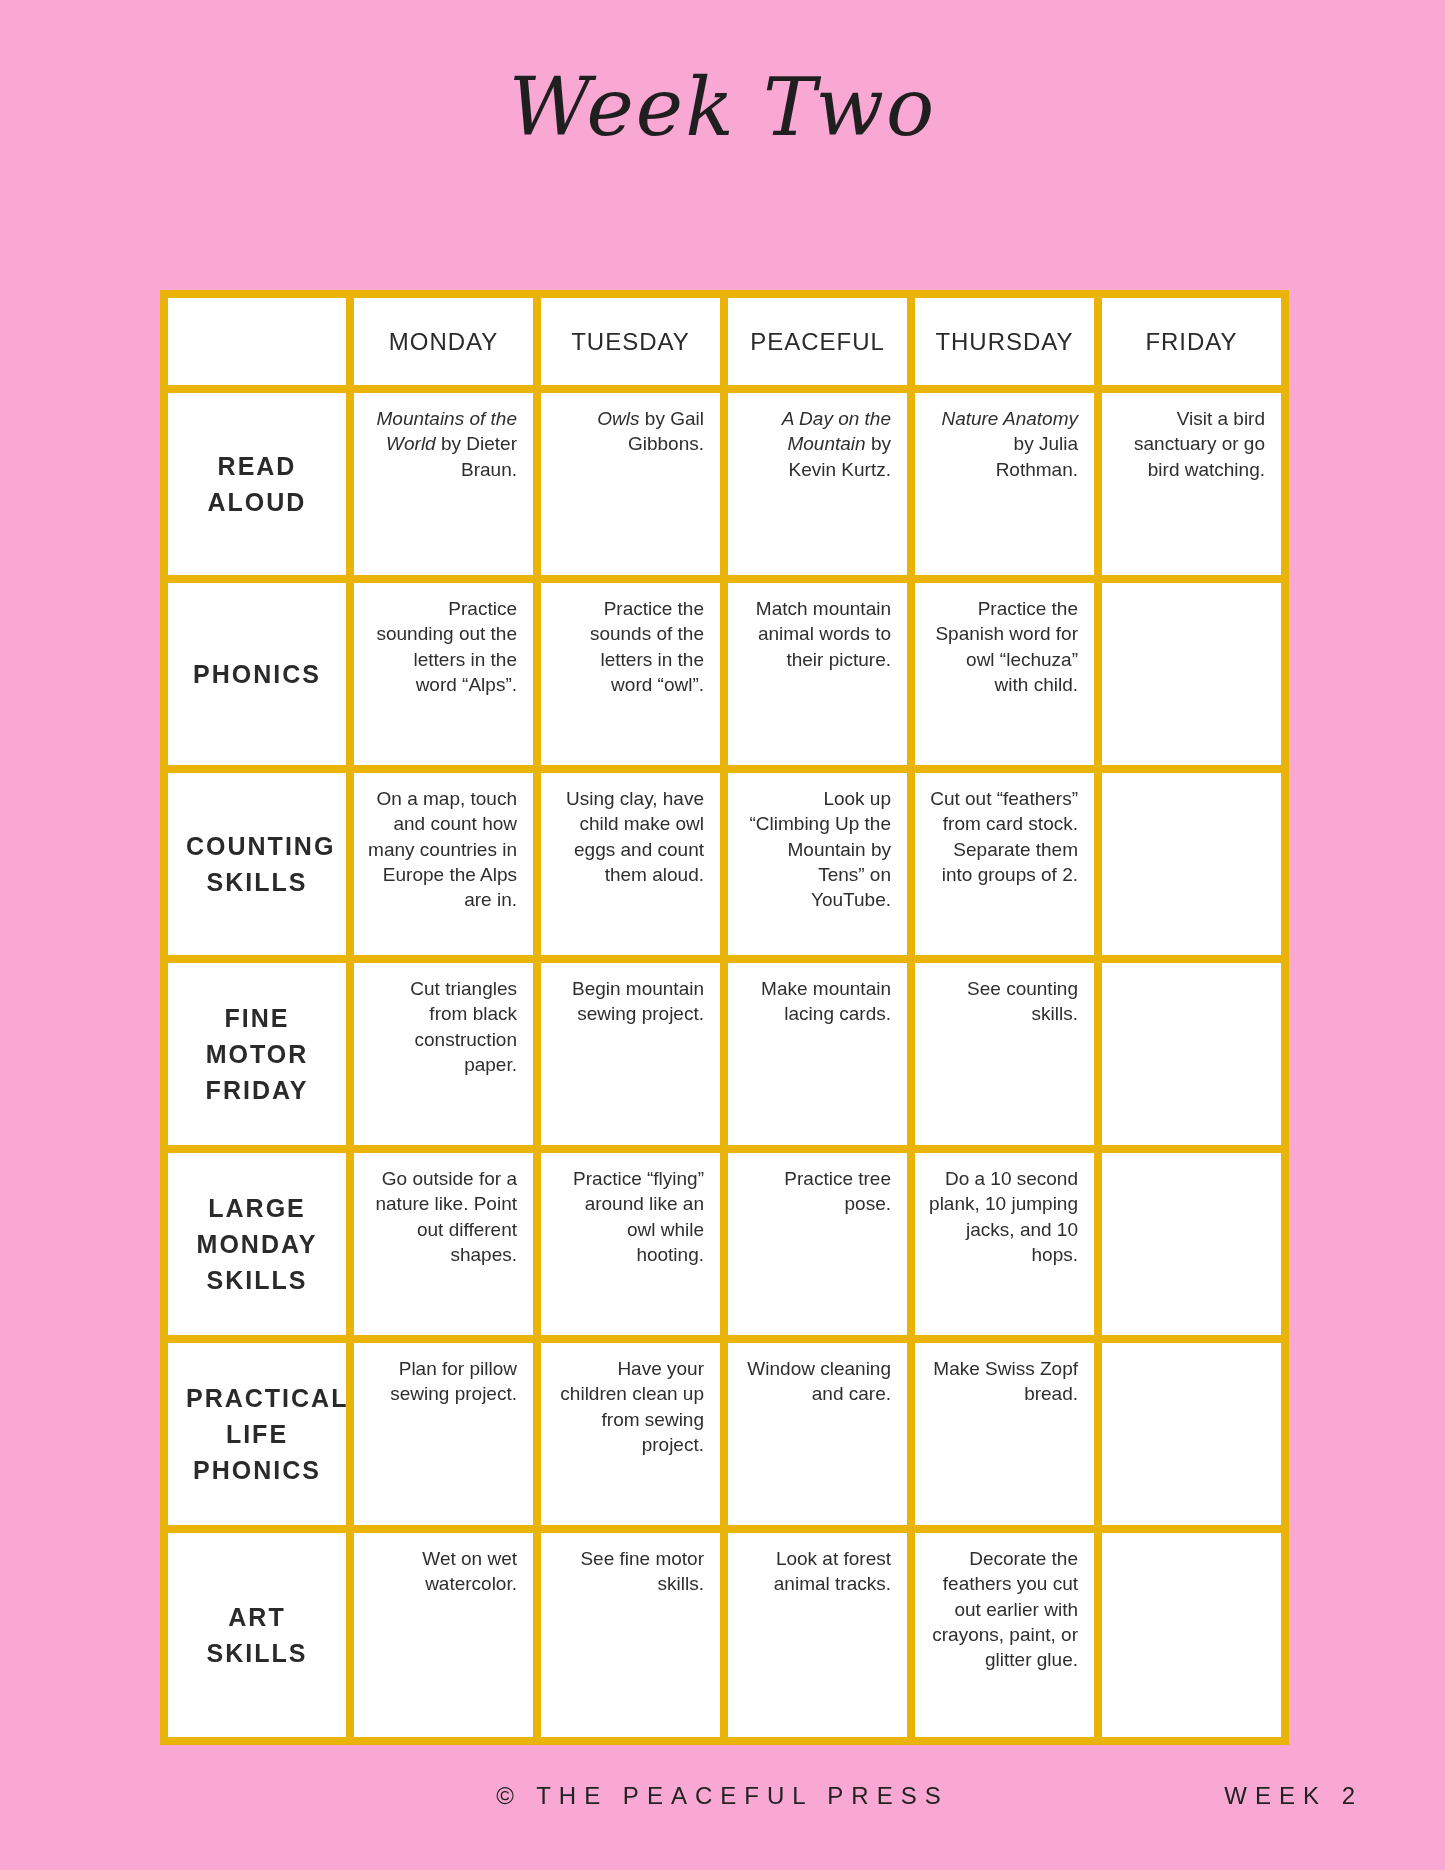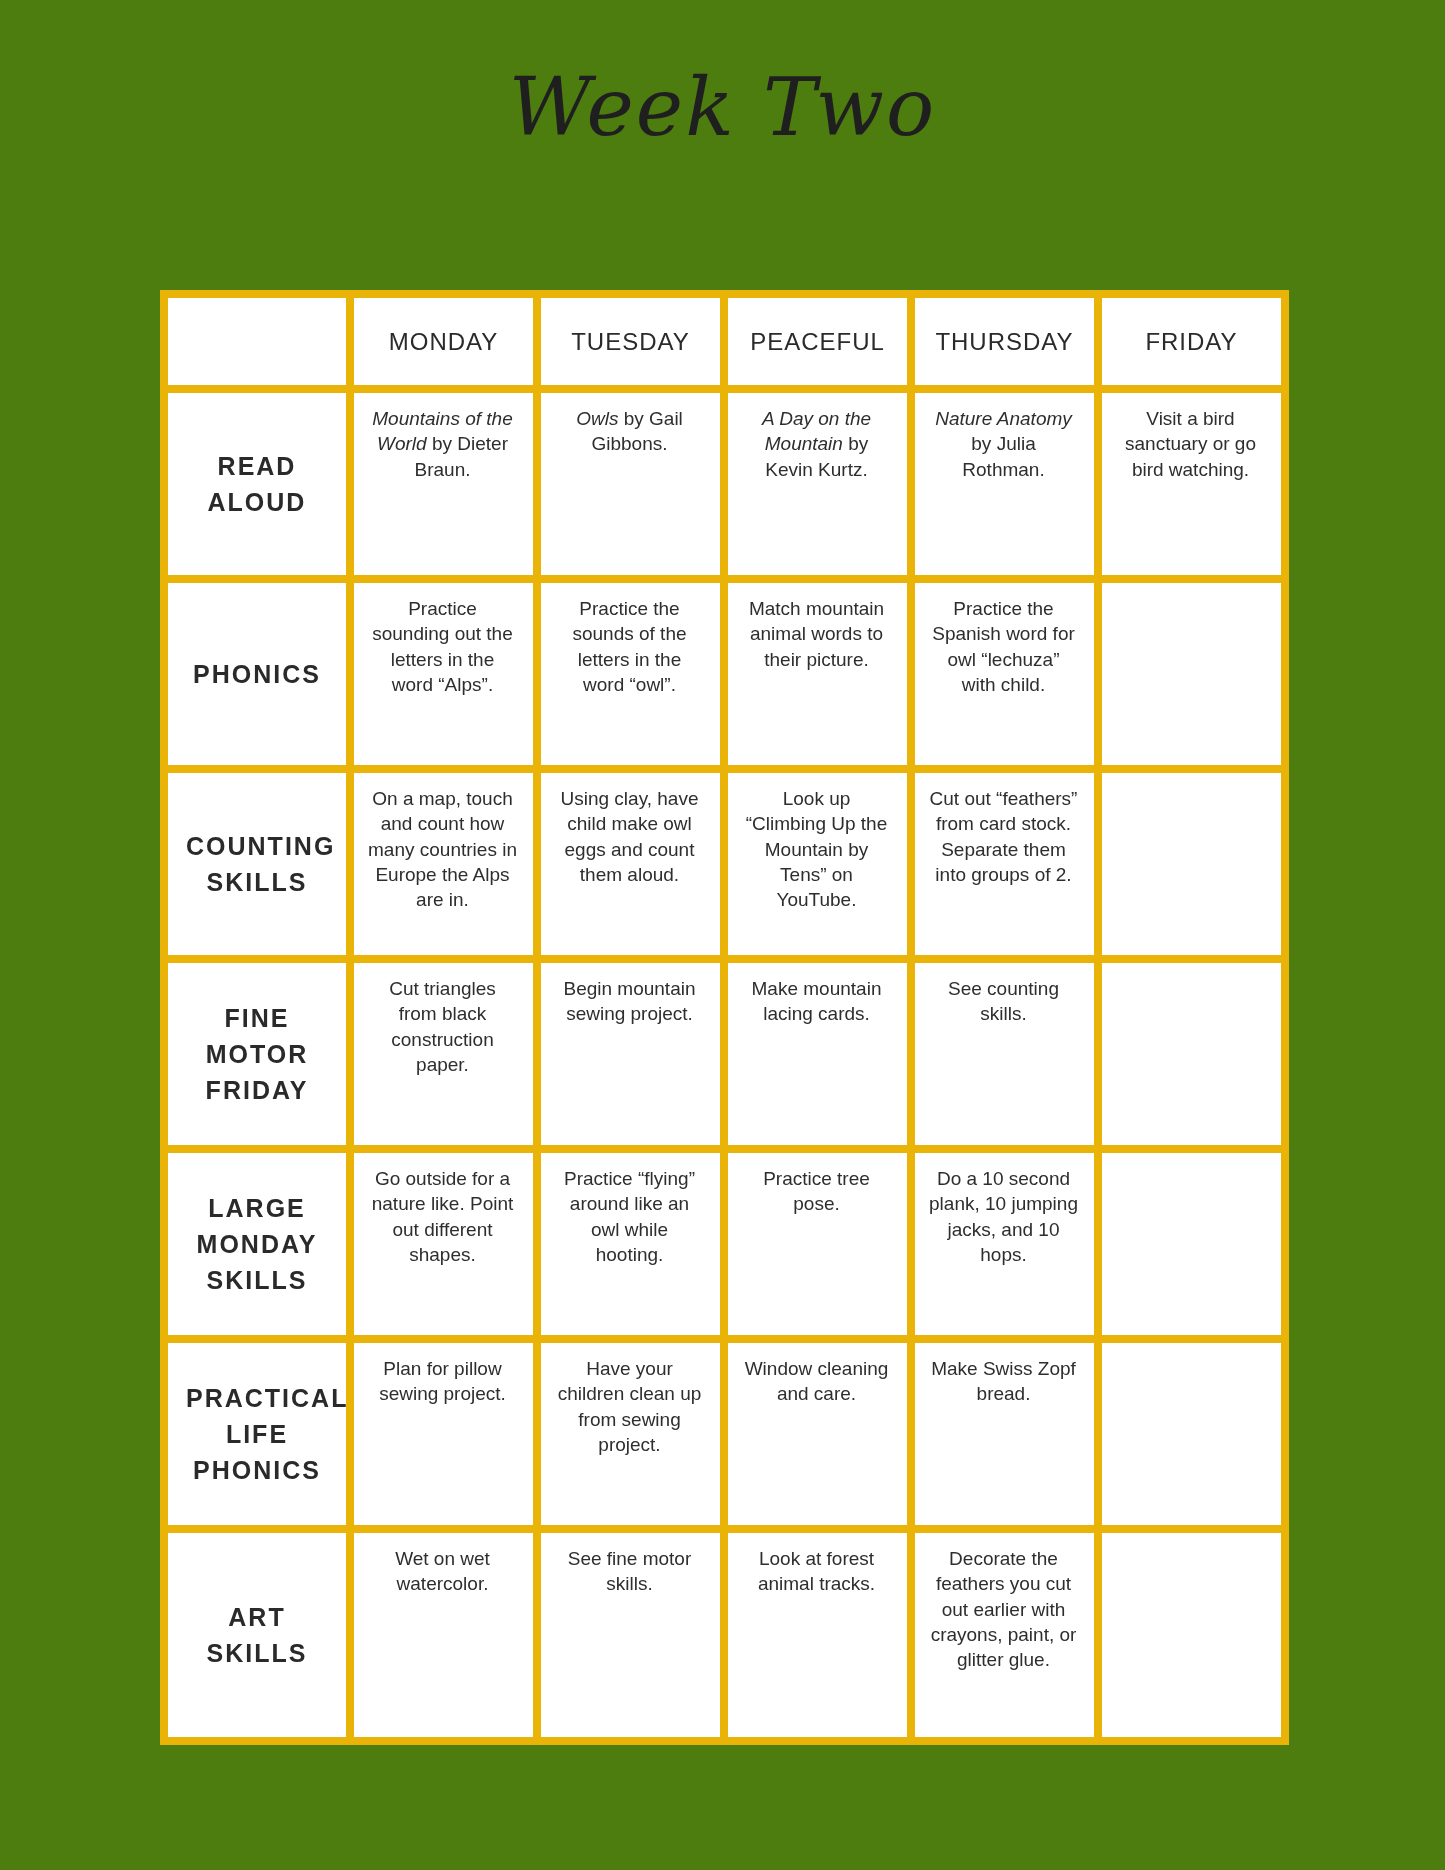--- a/index.html
+++ b/index.html
@@ -4,21 +4,21 @@
 <style>
   html, body {
     margin: 0;
     padding: 0;
     background: #ffffff;
   }
   .sheet {
     position: relative;
     width: 1445px;
     height: 1870px;
-    background: #4d7c0f;
+    background: #f9a8d4;
     font-family: "Liberation Sans", "DejaVu Sans", sans-serif;
     color: #2a2a2a;
     overflow: hidden;
   }
   
   .page-title {
     position: absolute;
     top: 58px;
     left: 0;
     width: 100%;
@@ -71,21 +71,21 @@
     color: #2a2a2a;
     padding: 0 4px;
   }
   th.row-label .label-inner {
     display: inline-block;
     max-width: 142px;
     line-height: 1.45;
   }
   td.activity-cell {
     vertical-align: top;
-    text-align: center;
+    text-align: right;
     font-size: 19px;
     line-height: 1.33;
     padding: 13px 16px 14px 14px;
     color: #2e2e2e;
   }
   td.activity-cell .italic { font-style: italic; }
   
   .footer {
     position: absolute;
     top: 1782px;
@@ -184,14 +184,18 @@
             <td class="activity-cell"><span>Wet on wet watercolor.</span></td>
             <td class="activity-cell"><span>See fine motor skills.</span></td>
             <td class="activity-cell"><span>Look at forest animal tracks.</span></td>
             <td class="activity-cell"><span>Decorate the feathers you cut out earlier with crayons, paint, or glitter glue.</span></td>
             <td class="activity-cell"></td>
           </tr>
         </tbody>
     </table>
   </div>
 
+  <div class="footer">
+    <span>© THE PEACEFUL PRESS</span>
+    <span class="week-label">WEEK 2</span>
+  </div>
 
 </div>
 
 </body></html>

